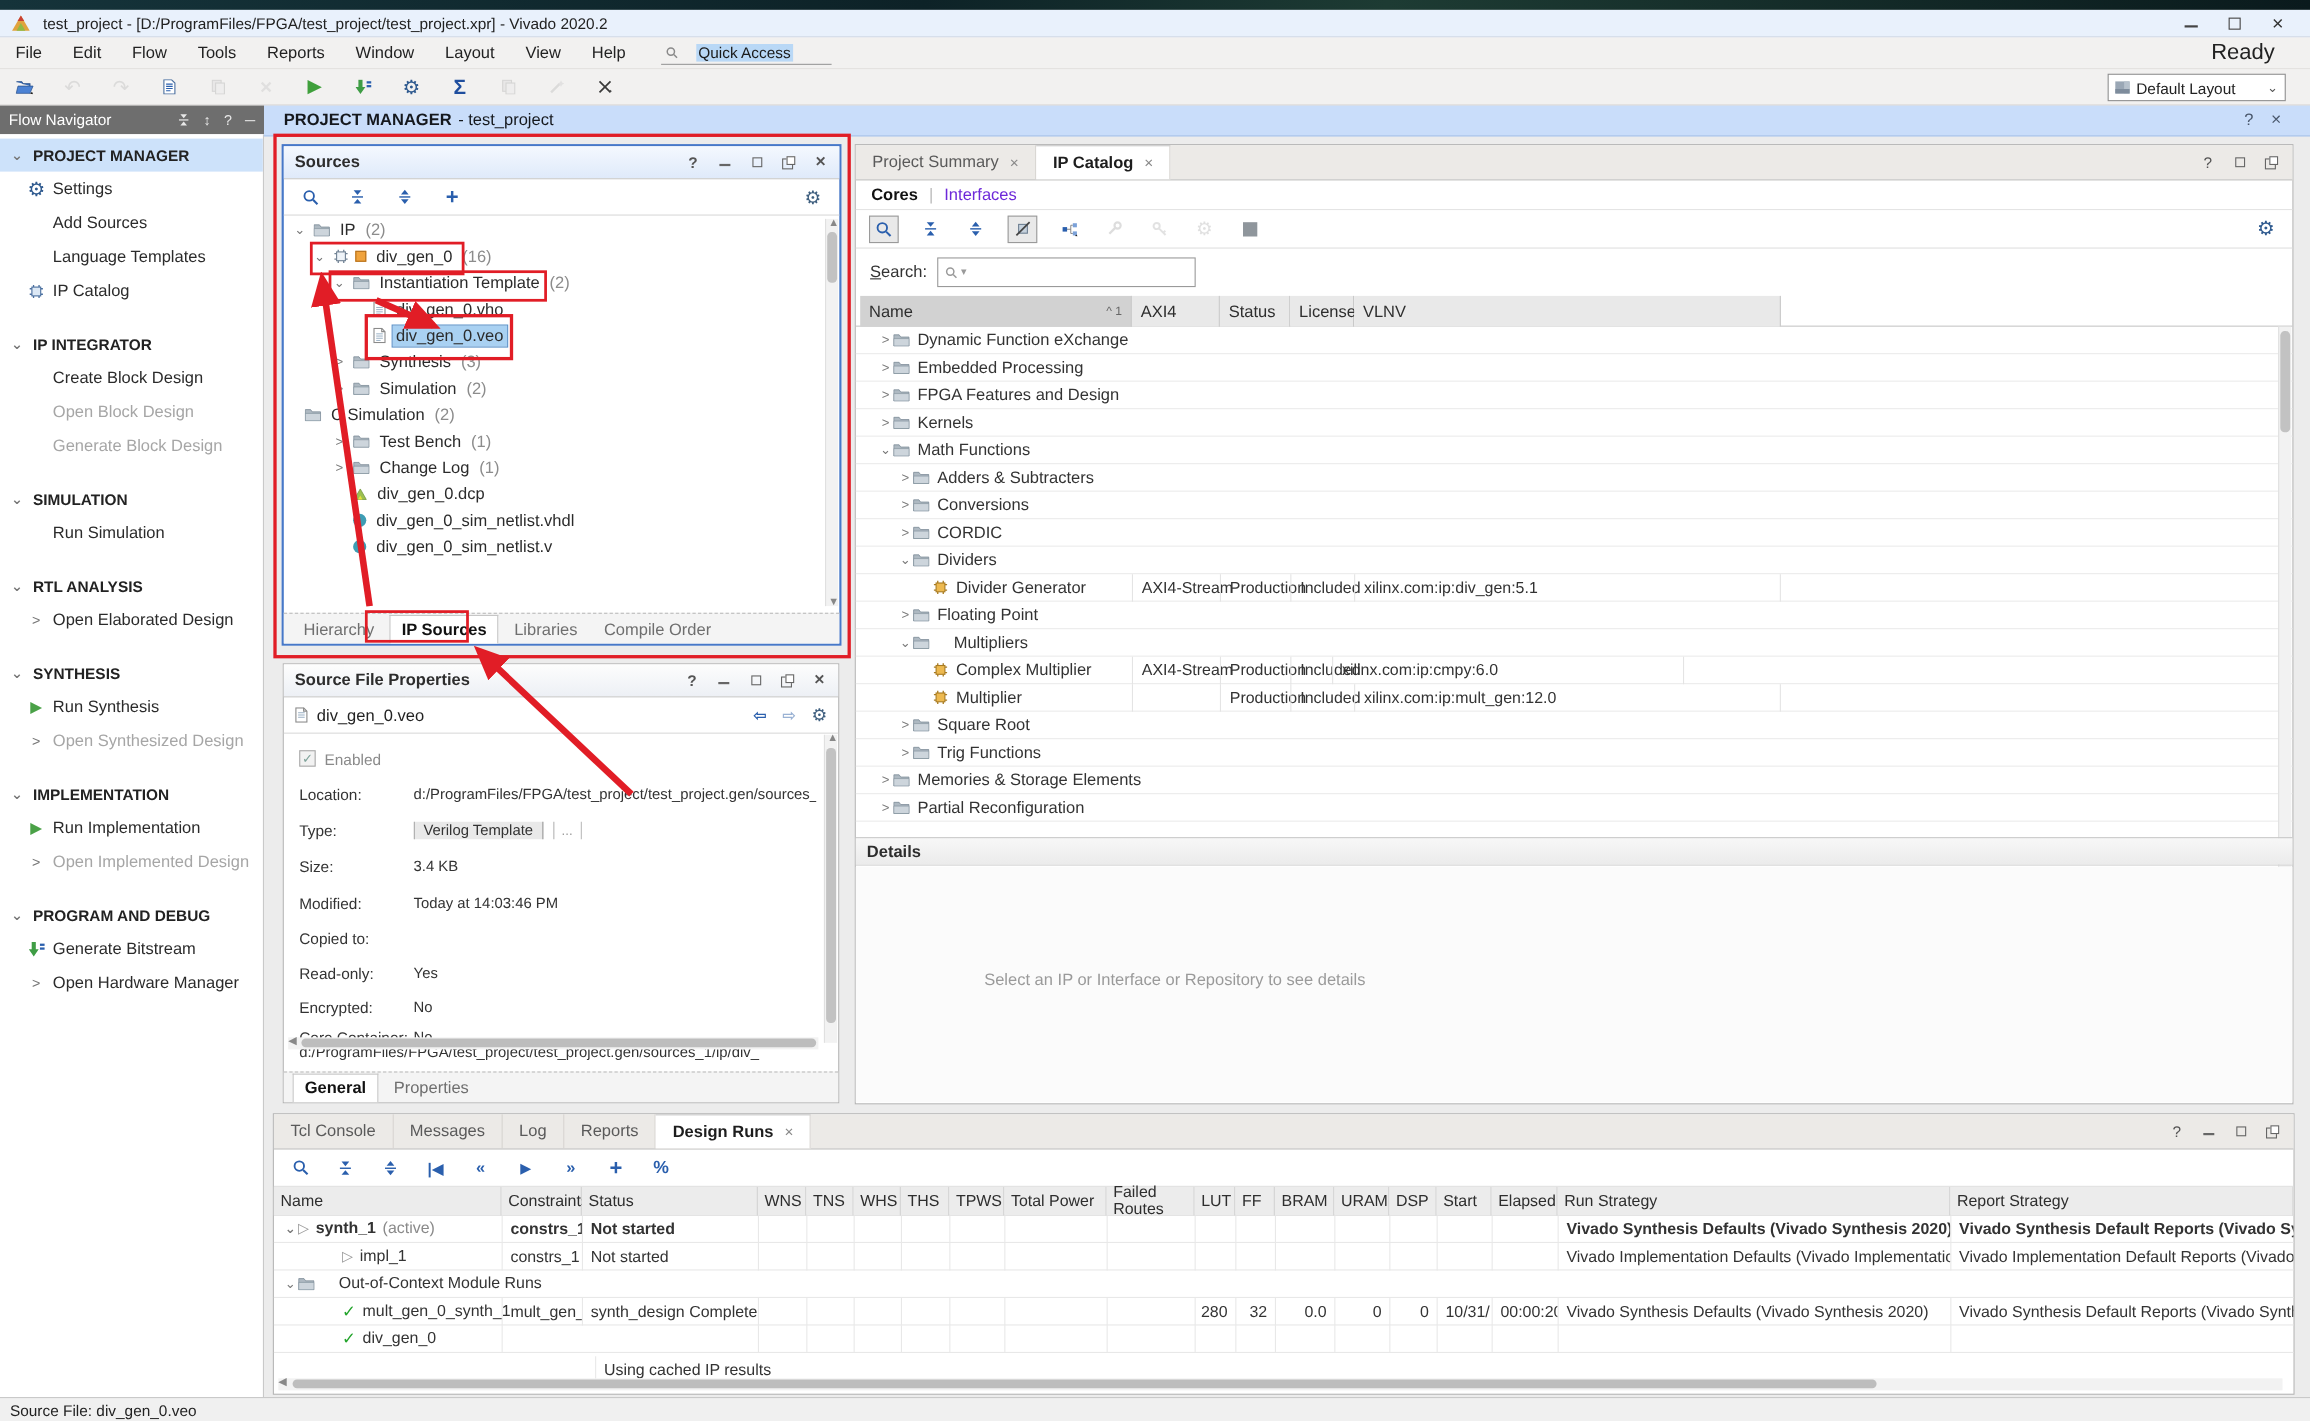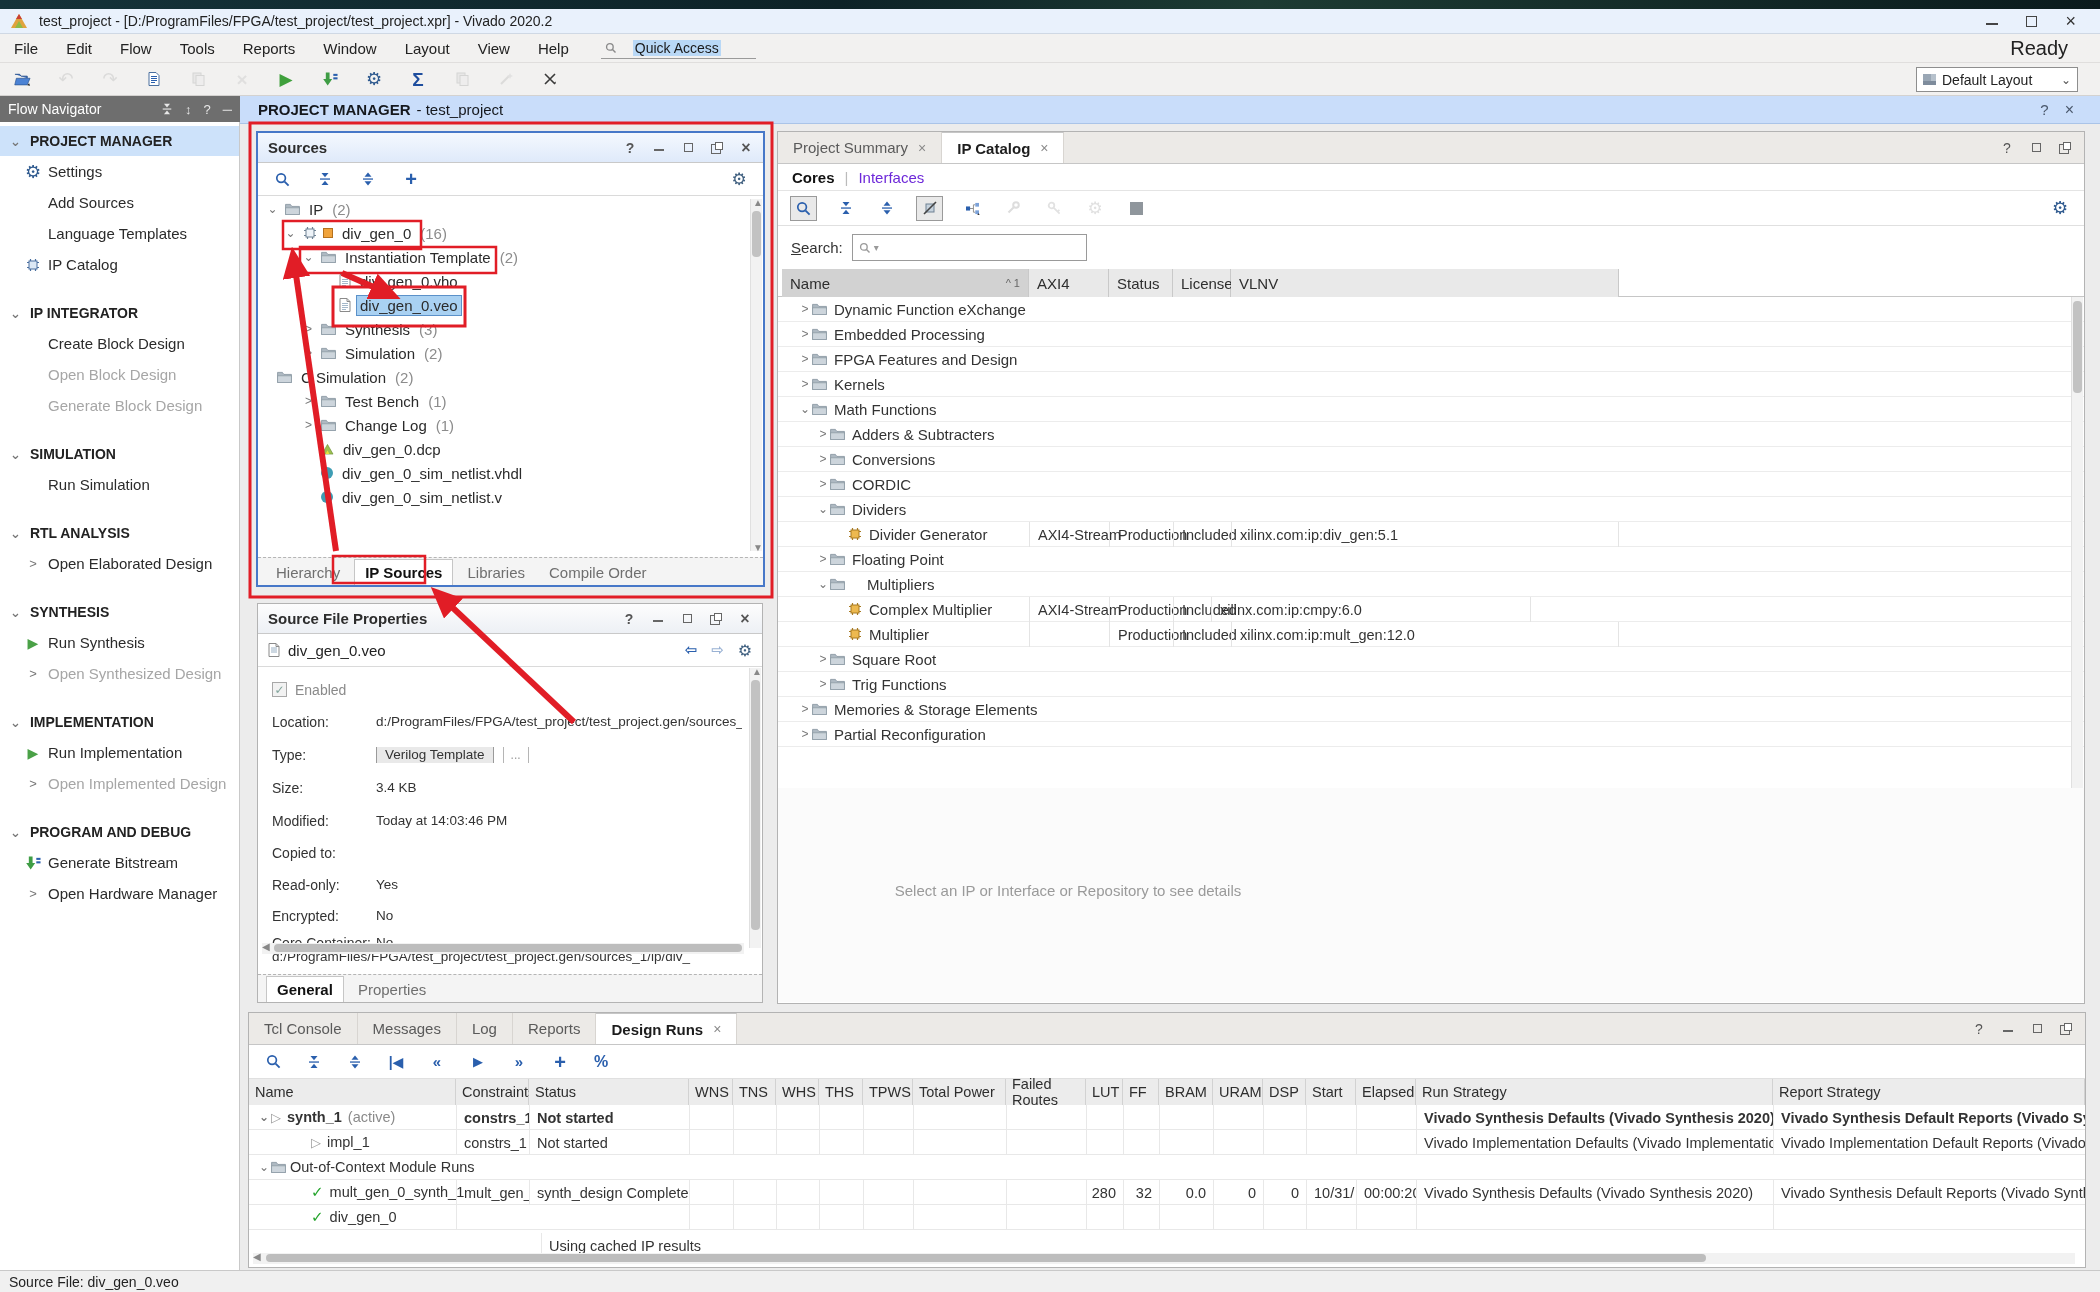--- a/index.html
+++ b/index.html
@@ -969,20 +969,23 @@
               <path d="M.5 5.2h15v7.3H.5z" fill="#cdd5dc" stroke="#7d8c98" stroke-width=".6"></path>
             </svg>
           </span>
           <span style="margin-left:7px">Partial Reconfiguration</span>
         </div>
       </div>
     <div class="vsb" style="right:1px;top:165px;height:700px">
       <div class="thumb" style="top:4px;height:92px"></div>
       <span class="sb-arrow" style="bottom:-2px">▼</span>
     </div>
+    <div id="details-bar" style="top:629px">
+      <span>Details</span>
+    </div>
     <div id="details-body" style="top:656px">
       <div id="details-msg">Select an IP or Interface or Repository to see details</div>
     </div>
   </div>
 
   <div id="dock" class="panel">
     <div class="dtabs" id="dock-tabs">
         <div class="dtab">
           <span>Tcl Console</span>
         </div>
@@ -1126,21 +1129,21 @@
           <div class="rcell" style="left: 1524px; width: 312px;">Vivado Implementation Default Reports (Vivado Implementation 2020)</div>
         </div>
         <div class="rrow" style="padding-left: 8px;">
           <span class="exp">⌄</span>
           <span class="ic">
             <svg viewBox="0 0 16 13" width="15" height="12">
               <path d="M.5 1.5h5.2l1.6 2.2h8.2v8.8H.5z" fill="#aeb9c2" stroke="#7d8c98" stroke-width=".8"></path>
               <path d="M.5 5.2h15v7.3H.5z" fill="#cdd5dc" stroke="#7d8c98" stroke-width=".6"></path>
             </svg>
           </span>
-          <span style="margin-left:4px">Out-of-Context Module Runs</span>
+          <span style="margin-left:22px">Out-of-Context Module Runs</span>
         </div>
         <div class="rrow" style="padding-left: 48px;">
           <span class="exp"></span>
           <span class="ic">
             <span style="color:#23a42b;font-weight:bold;font-size:15px">✓</span>
           </span>
           <span style="margin-left:6px">mult_gen_0_synth_1</span>
           <div class="rcell" style="left: 207px; width: 73px;">mult_gen_0</div>
           <div class="rcell" style="left: 280px; width: 160px;">synth_design Complete!</div>
           <div class="rcell num" style="left: 440px; width: 44px;"></div>

